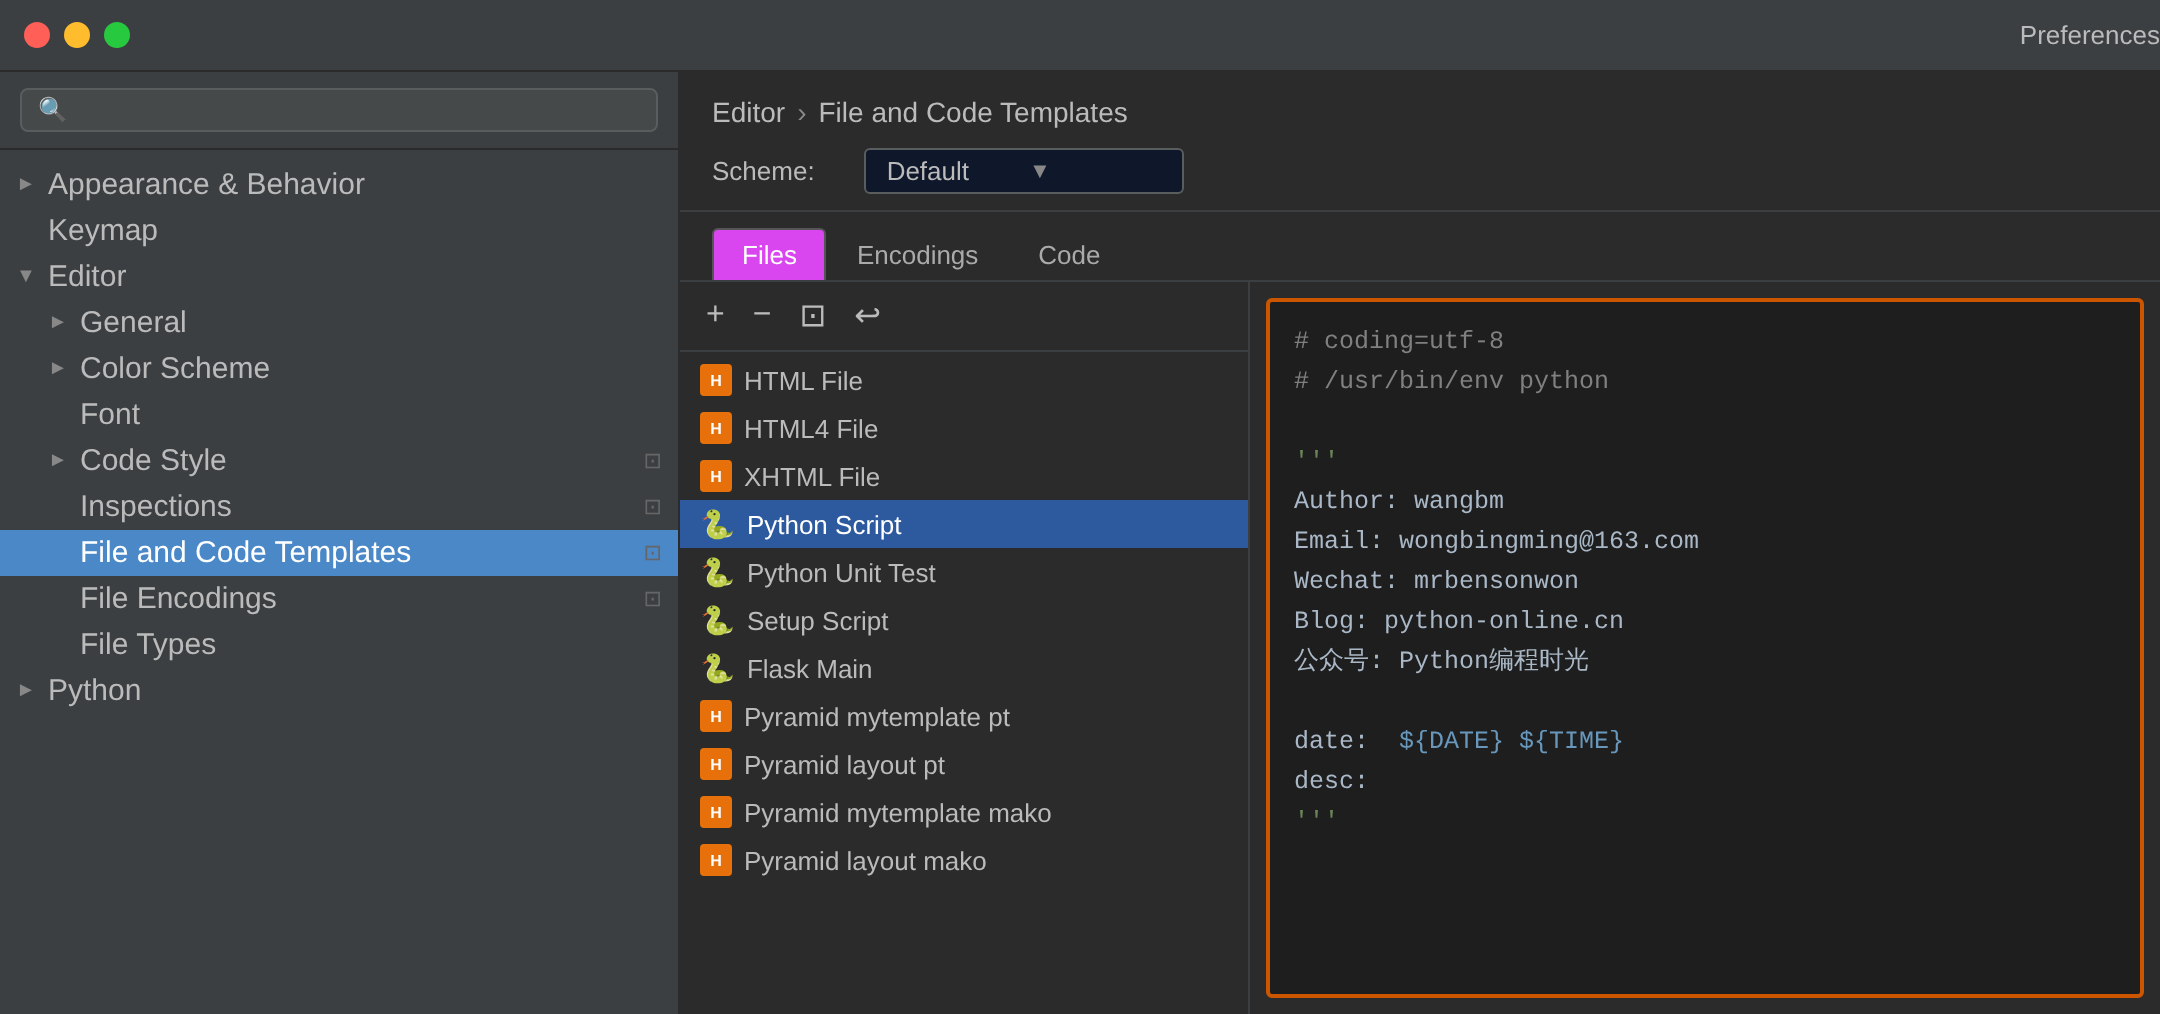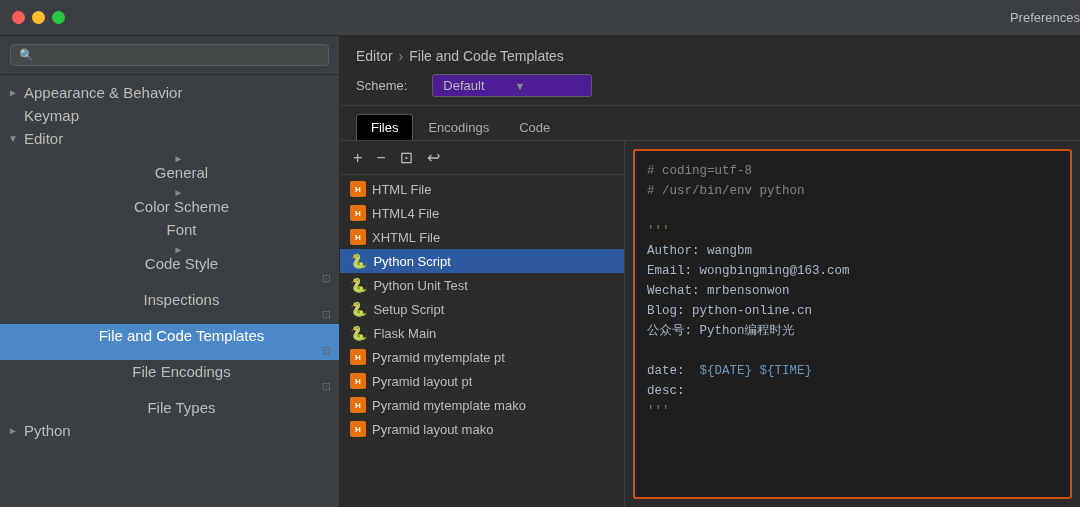--- a/index.html
+++ b/index.html
@@ -115,21 +115,21 @@
       color: #888;
       flex-shrink: 0;
     }
     .tree-arrow.expanded::before { content: '▼'; }
     .tree-arrow.collapsed::before { content: '►'; }
     .tree-arrow.none::before { content: ''; }
 
     .tree-label {
       font-size: 15px;
     }
-    .tree-item-indent-1 { padding-left: 24px; flex-direction: column; }
+    .tree-item-indent-1 { padding-left: 24px; }
 
     .copy-icon {
       margin-left: auto;
       margin-right: 8px;
       font-size: 11px;
       color: #666;
     }
 
     
     .content {
@@ -158,21 +158,21 @@
       display: flex;
       align-items: center;
       margin-top: 10px;
       gap: 25px;
     }
     .scheme-label {
       font-size: 13px;
       color: #bbbbbb;
     }
     .scheme-dropdown {
-      background: #4c1d95;
+      background: #0f172a;
       border: 1px solid #5a5d5e;
       border-radius: 3px;
       padding: 3px 10px;
       color: #bbbbbb;
       font-size: 13px;
       display: flex;
       align-items: center;
       gap: 30px;
       cursor: pointer;
       min-width: 160px;
@@ -190,21 +190,21 @@
       padding: 5px 14px;
       font-size: 13px;
       cursor: pointer;
       color: #aaaaaa;
       border: 1px solid transparent;
       border-bottom: none;
       border-radius: 3px 3px 0 0;
     }
     .tab.active {
       color: #ffffff;
-      background: #000000;
+      background: #d946ef;
       border-color: #555;
     }
 
     
     .template-area {
       display: flex;
       flex: 1;
       overflow: hidden;
     }
 

